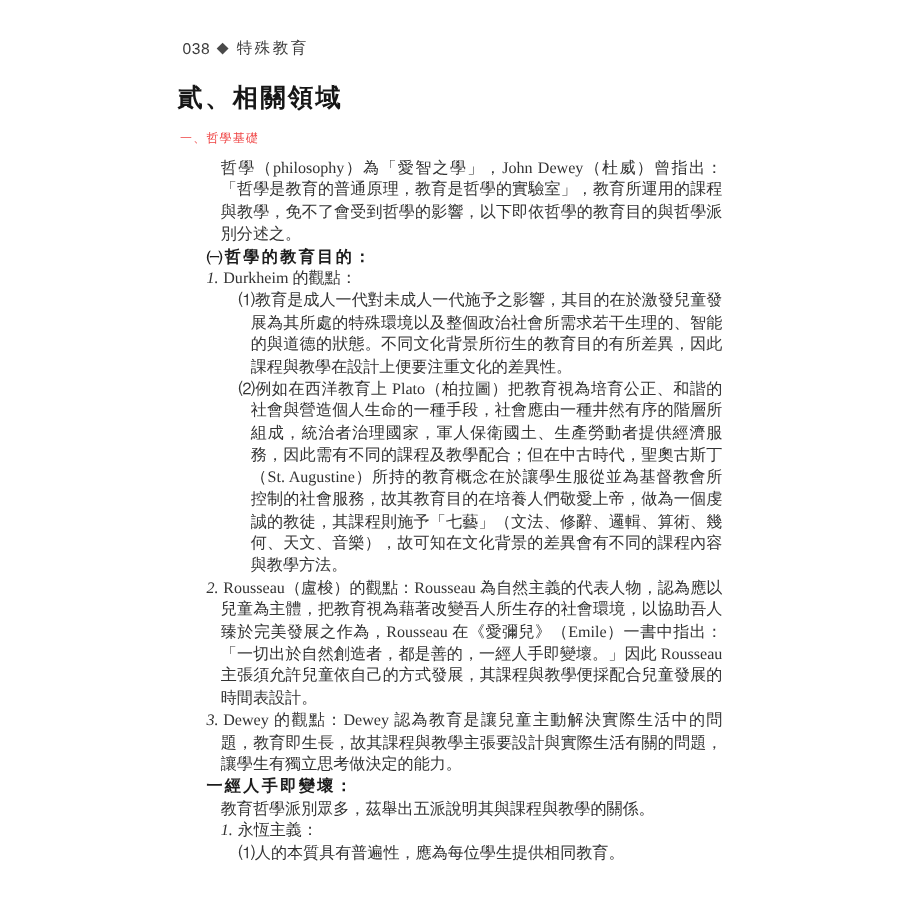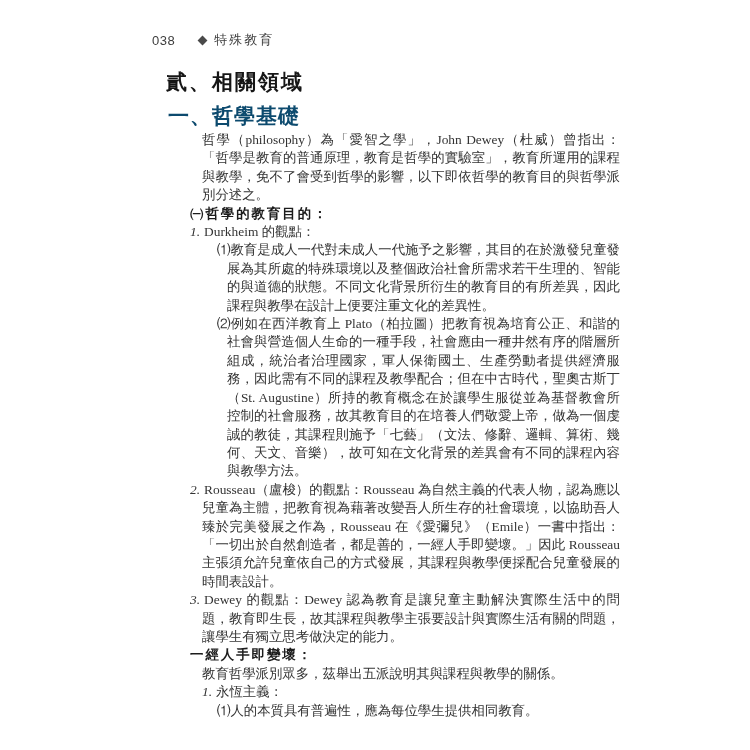--- a/index.html
+++ b/index.html
@@ -14,51 +14,51 @@
   .running-header {
     position: absolute;
     top: 31px; left: 152px;
     font-family: "Liberation Sans", sans-serif;
     font-size: 13px;
     color: #3d3d3d;
     display: flex;
     align-items: center;
     letter-spacing: 1px;
   }
-  .running-header .page-num { letter-spacing: 0.5px; margin-right: 24px; }
+  .running-header .page-num { letter-spacing: 0.5px; margin-right: 7px; }
   .diamond {
     width: 7px; height: 7px;
     background: #4a4a4a;
     transform: rotate(45deg);
     display: inline-block;
     margin-right: 8px;
   }
   .running-header .book-title { letter-spacing: 2px; }
 
   .content {
     position: absolute;
-    top: 0; left: 166px;
+    top: 0; left: 148px;
     width: 446px;
     padding-top: 70px;
   }
   h1.section {
     margin: 0;
     font-family: "Liberation Sans", sans-serif;
     font-size: 21px;
     font-weight: bold;
     color: #161616;
     letter-spacing: 2px;
     line-height: 24px;
   }
   h2.subsection {
     margin: 12px 0 0 2px;
     font-family: "Liberation Sans", sans-serif;
-    font-size: 21px;
-    font-weight: bold;
-    color: #0c4a6e;
+    font-size: 10px;
+    font-weight: normal;
+    color: #ef4444;
     letter-spacing: 1px;
     line-height: 19px;
   }
   .body-text {
     margin-top: 6px;
     margin-left: 24px;   
     width: 430px;        
     font-size: 13.4px;
     line-height: 18.4px;
     text-align: justify;

